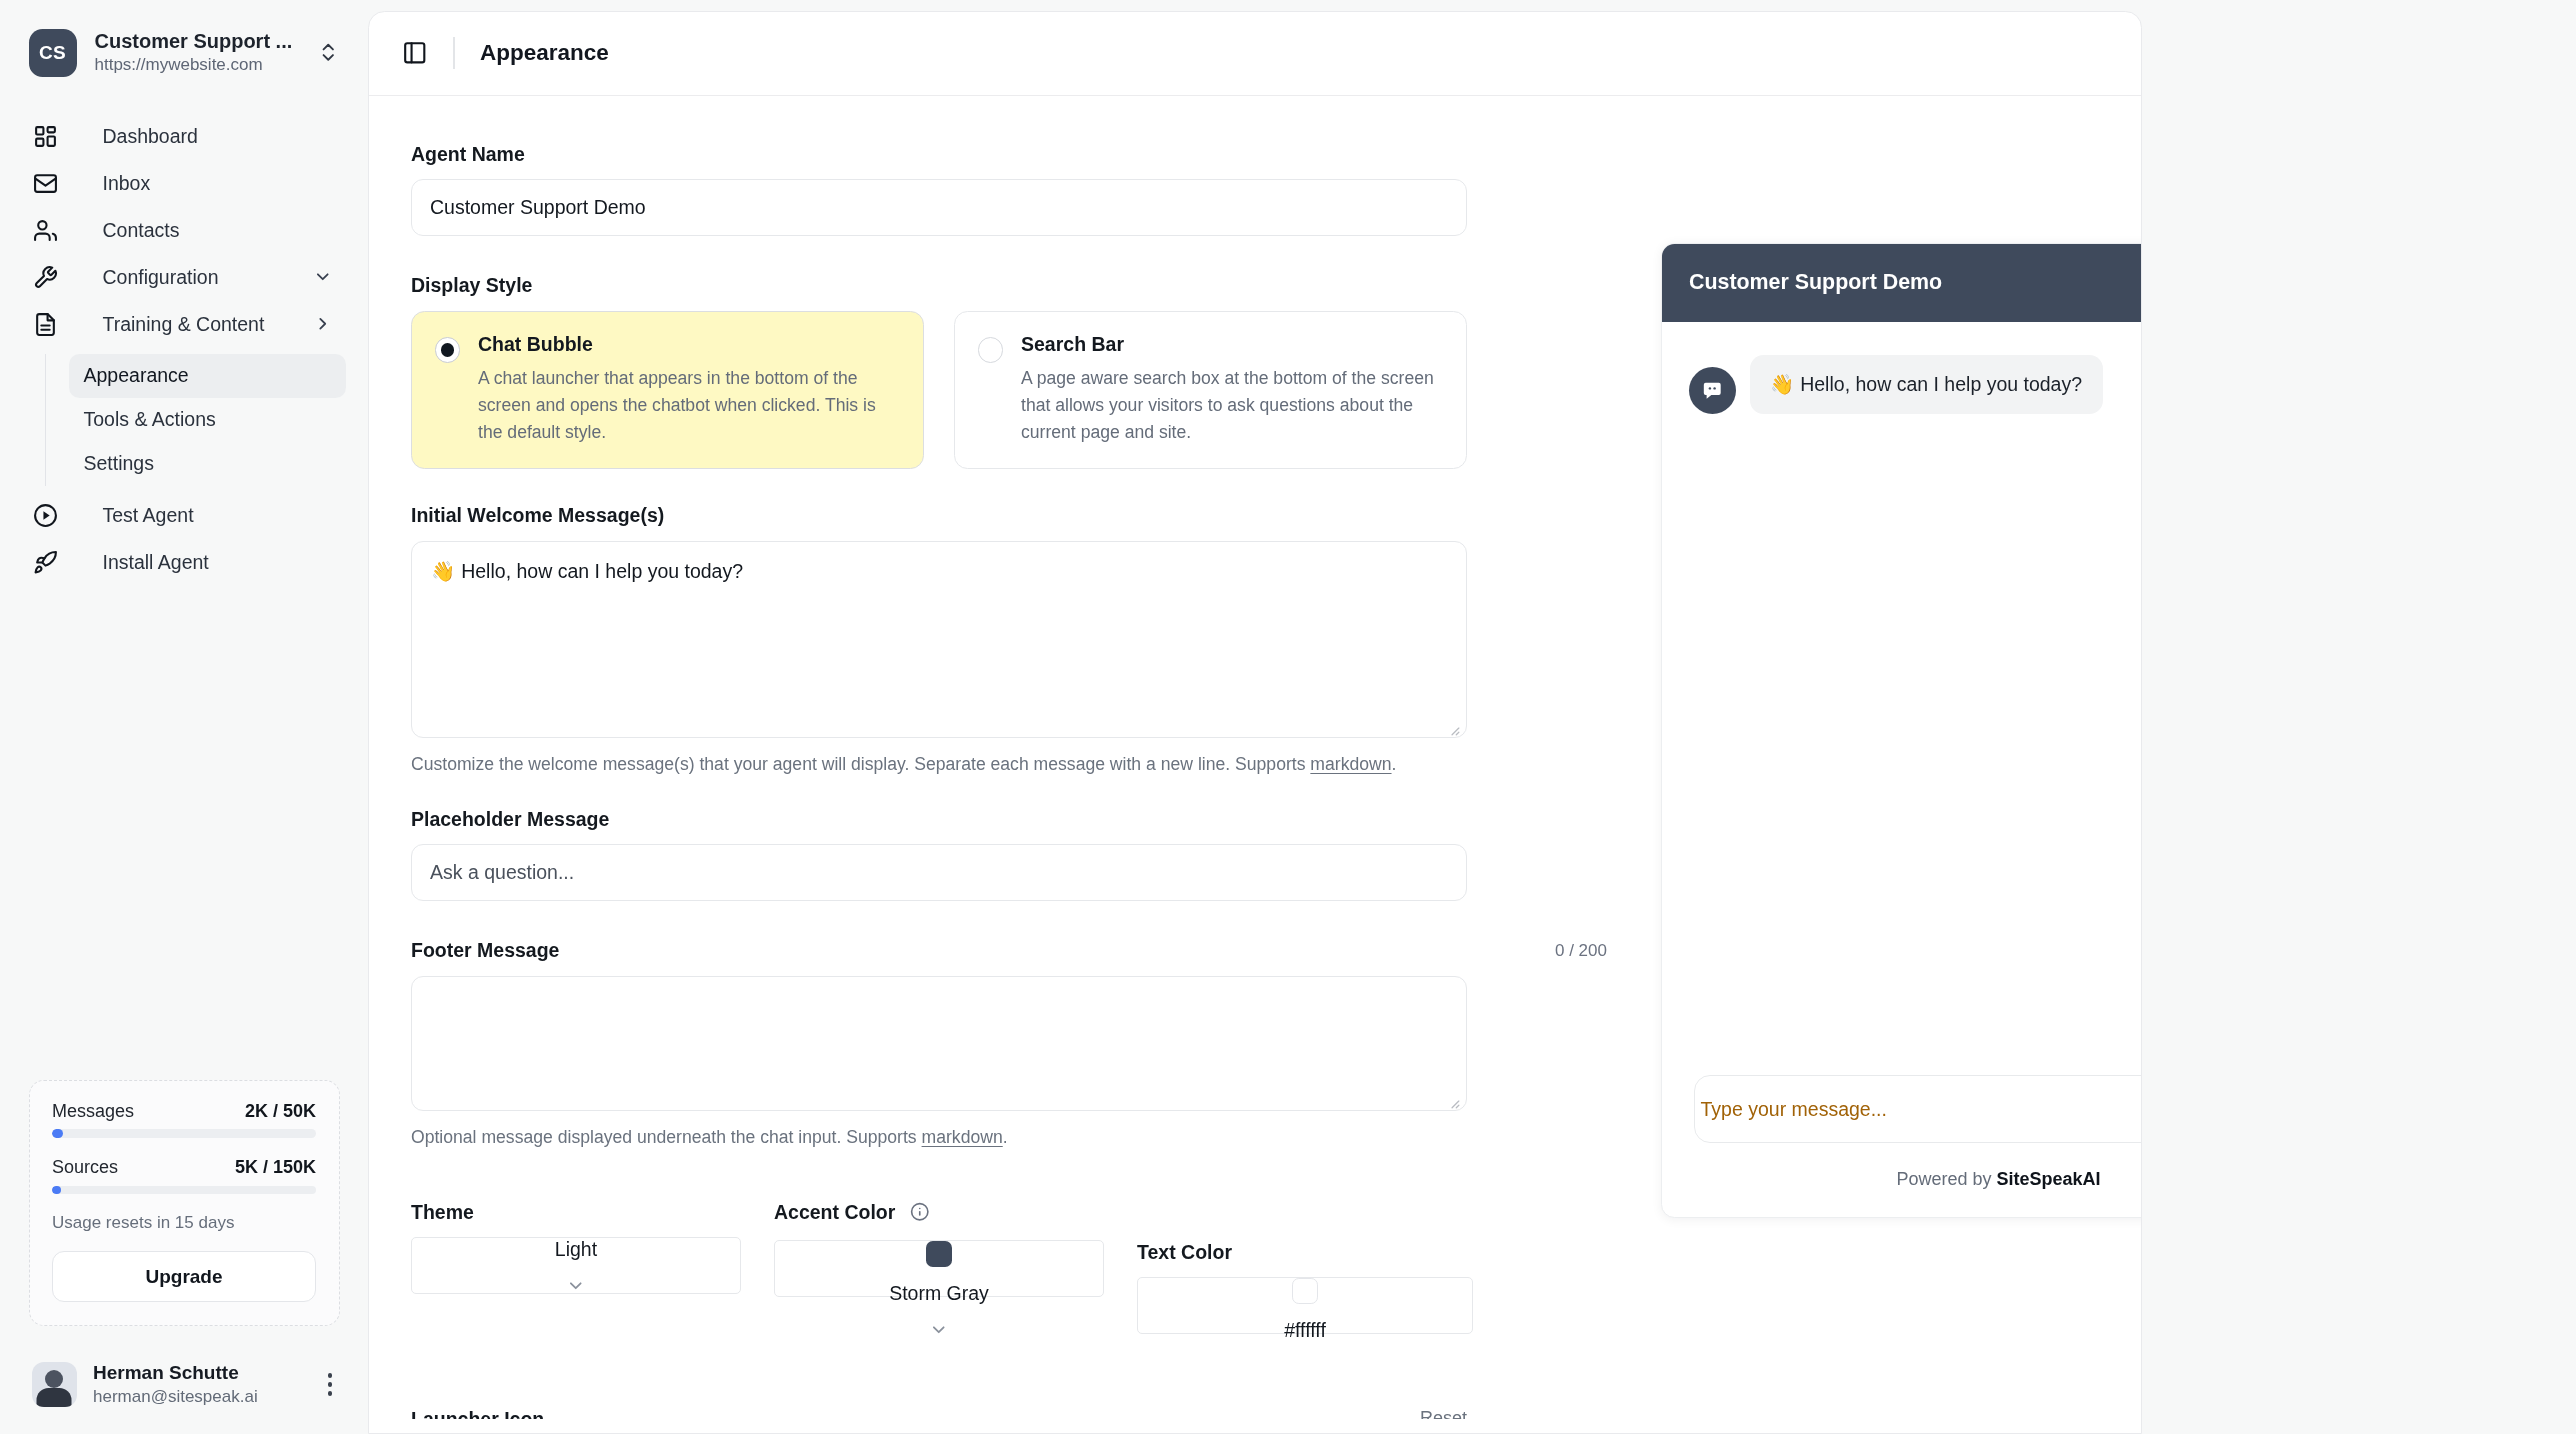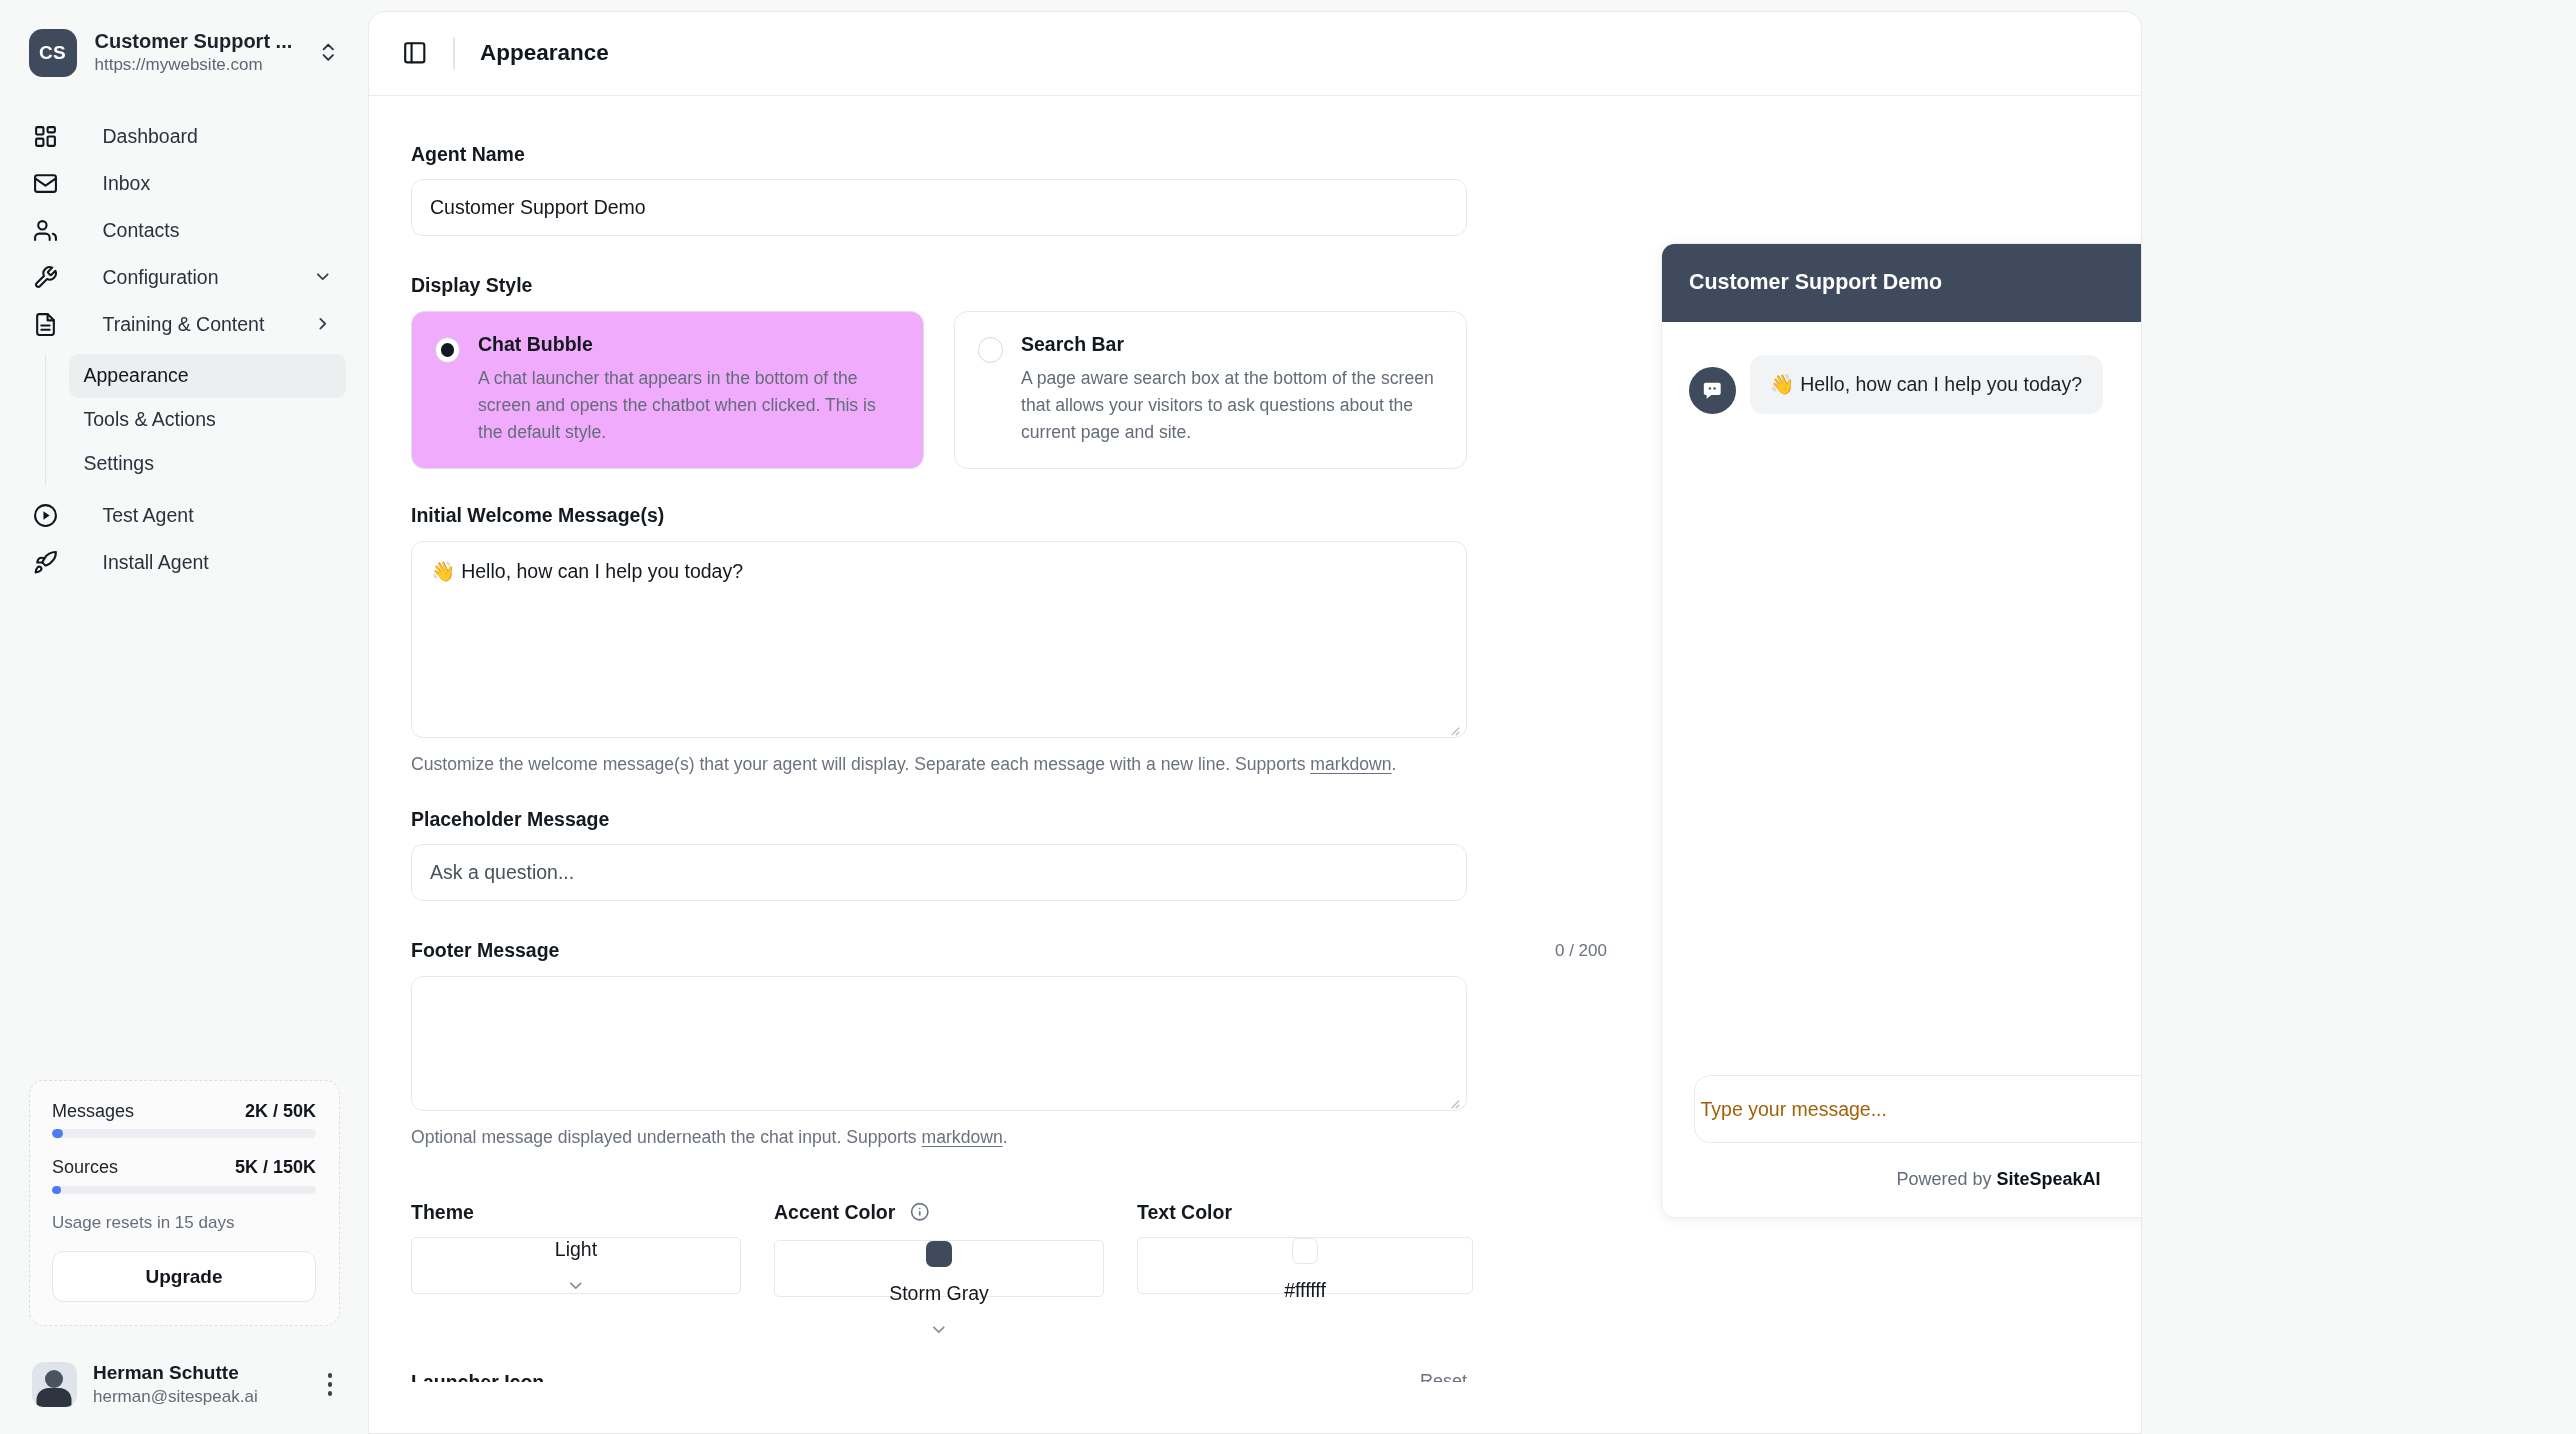--- a/index.html
+++ b/index.html
@@ -144,21 +144,21 @@
     font-family: inherit;
   }
   .input.placeholder { color: #4a515c; }
 
   .style-grid { display: flex; gap: 30px; margin-top: 3px; }
   .style-card {
     width: 513px; border: 1.5px solid #e6e8eb; border-radius: 13.5px;
     padding: 21px 22.5px 22.5px 22.5px; display: flex; gap: 18px; cursor: pointer;
     background: #fff;
   }
-  .style-card.selected { background: #f0abfc; border-color: #dcdee1; }
+  .style-card.selected { background: #fef9c3; border-color: #dcdee1; }
   .radio {
     width: 25.5px; height: 25.5px; flex: 0 0 25.5px; margin-top: 4.5px;
     border: 1.5px solid #d6d9de; border-radius: 50%; background: #fff;
     display: flex; align-items: center; justify-content: center;
   }
   .radio.checked { border-color: #c9ccd2; }
   .radio.checked::after { content: ""; width: 13.5px; height: 13.5px; border-radius: 50%; background: #111820; }
   .style-title { font-size: 19.5px; font-weight: 700; color: #13181f; margin-bottom: 9px; }
   .style-desc { font-size: 17.6px; line-height: 1.54; color: #646c79; }
 
@@ -175,21 +175,21 @@
   }
   .helper {
     width: 1056px; font-size: 17.6px; color: #6a727e; line-height: 1.6;
     margin-top: 12px;
   }
   .helper u { text-decoration: underline; text-underline-offset: 3px; }
 
   .row3 { display: flex; gap: 33px; margin-top: 7.5px; }
   .col-theme { width: 330px; }
   .col-accent { width: 330px; }
-  .col-text { width: 336px; }
+  .col-text { width: 336px; margin-top: 40px; }
   .select, .color-input {
     width: 100%; height: 57px; border: 1.5px solid #e6e8eb; border-radius: 5px;
     background: #fff; display: flex; align-items: center; gap: 15px;
     padding: 0 16.5px; font-size: 19.5px; color: #13181f; cursor: pointer; flex-direction: column;
   }
   .select .sel-val { flex: 1; }
   .chev-dn { width: 19.5px; height: 19.5px; color: #8a919c; }
   .swatch { width: 25.5px; height: 25.5px; border-radius: 6.8px; flex: 0 0 25.5px; }
   .swatch.empty { background: #fff; border: 1.5px solid #e4e6ea; }
   .spacer-40 { height: 30px; }

